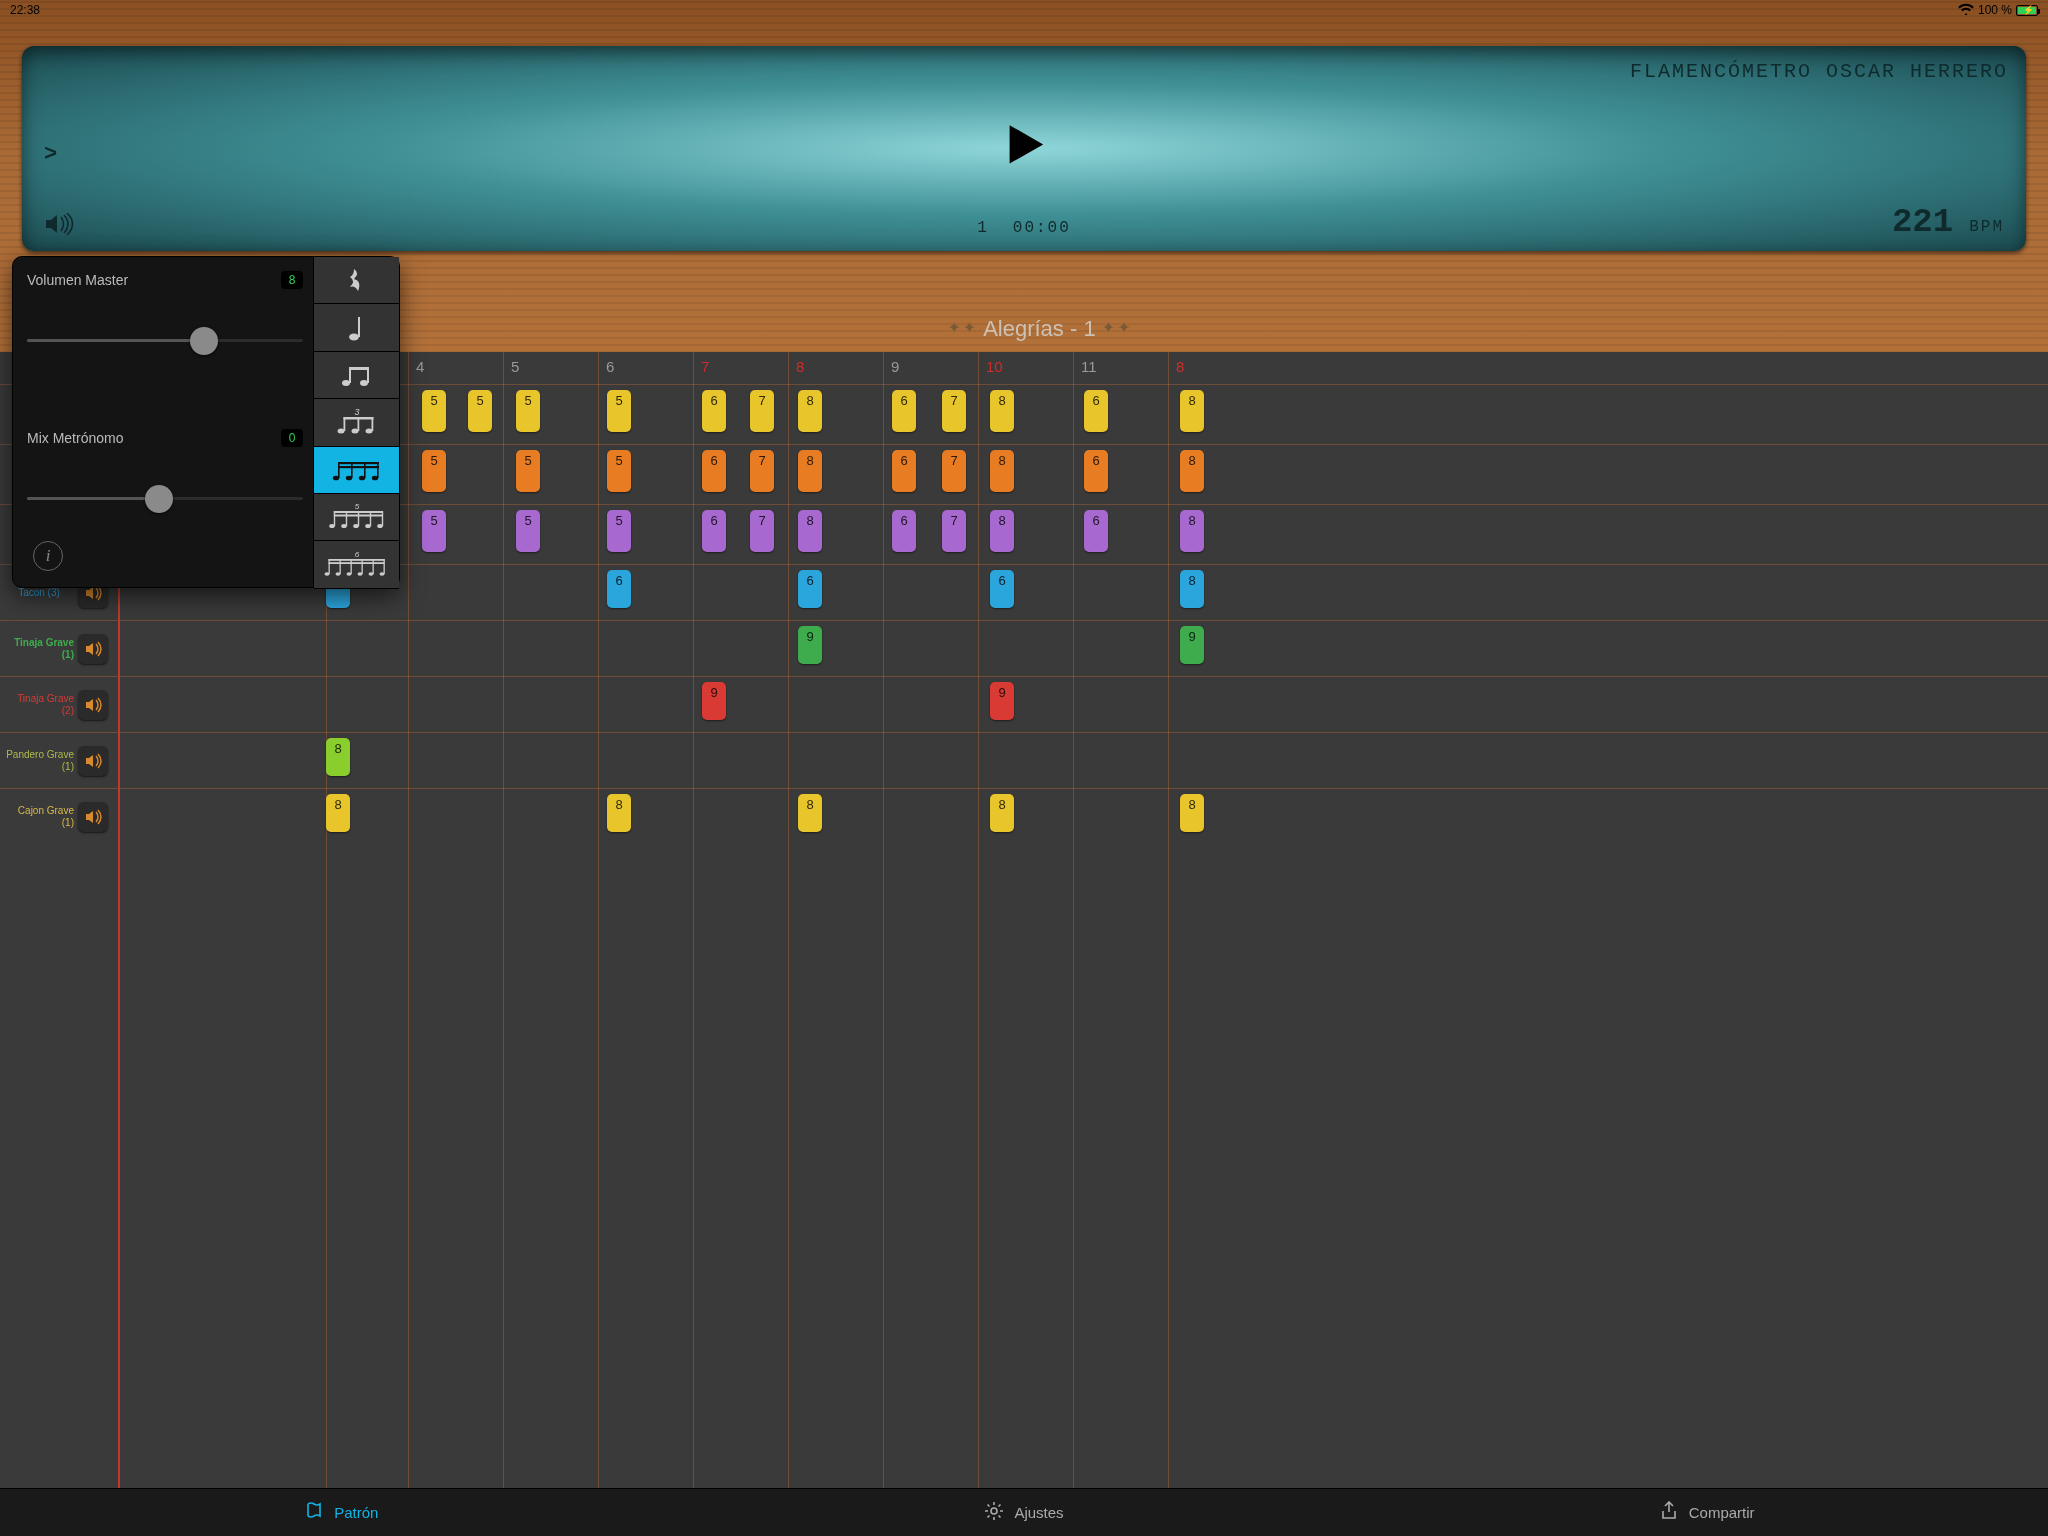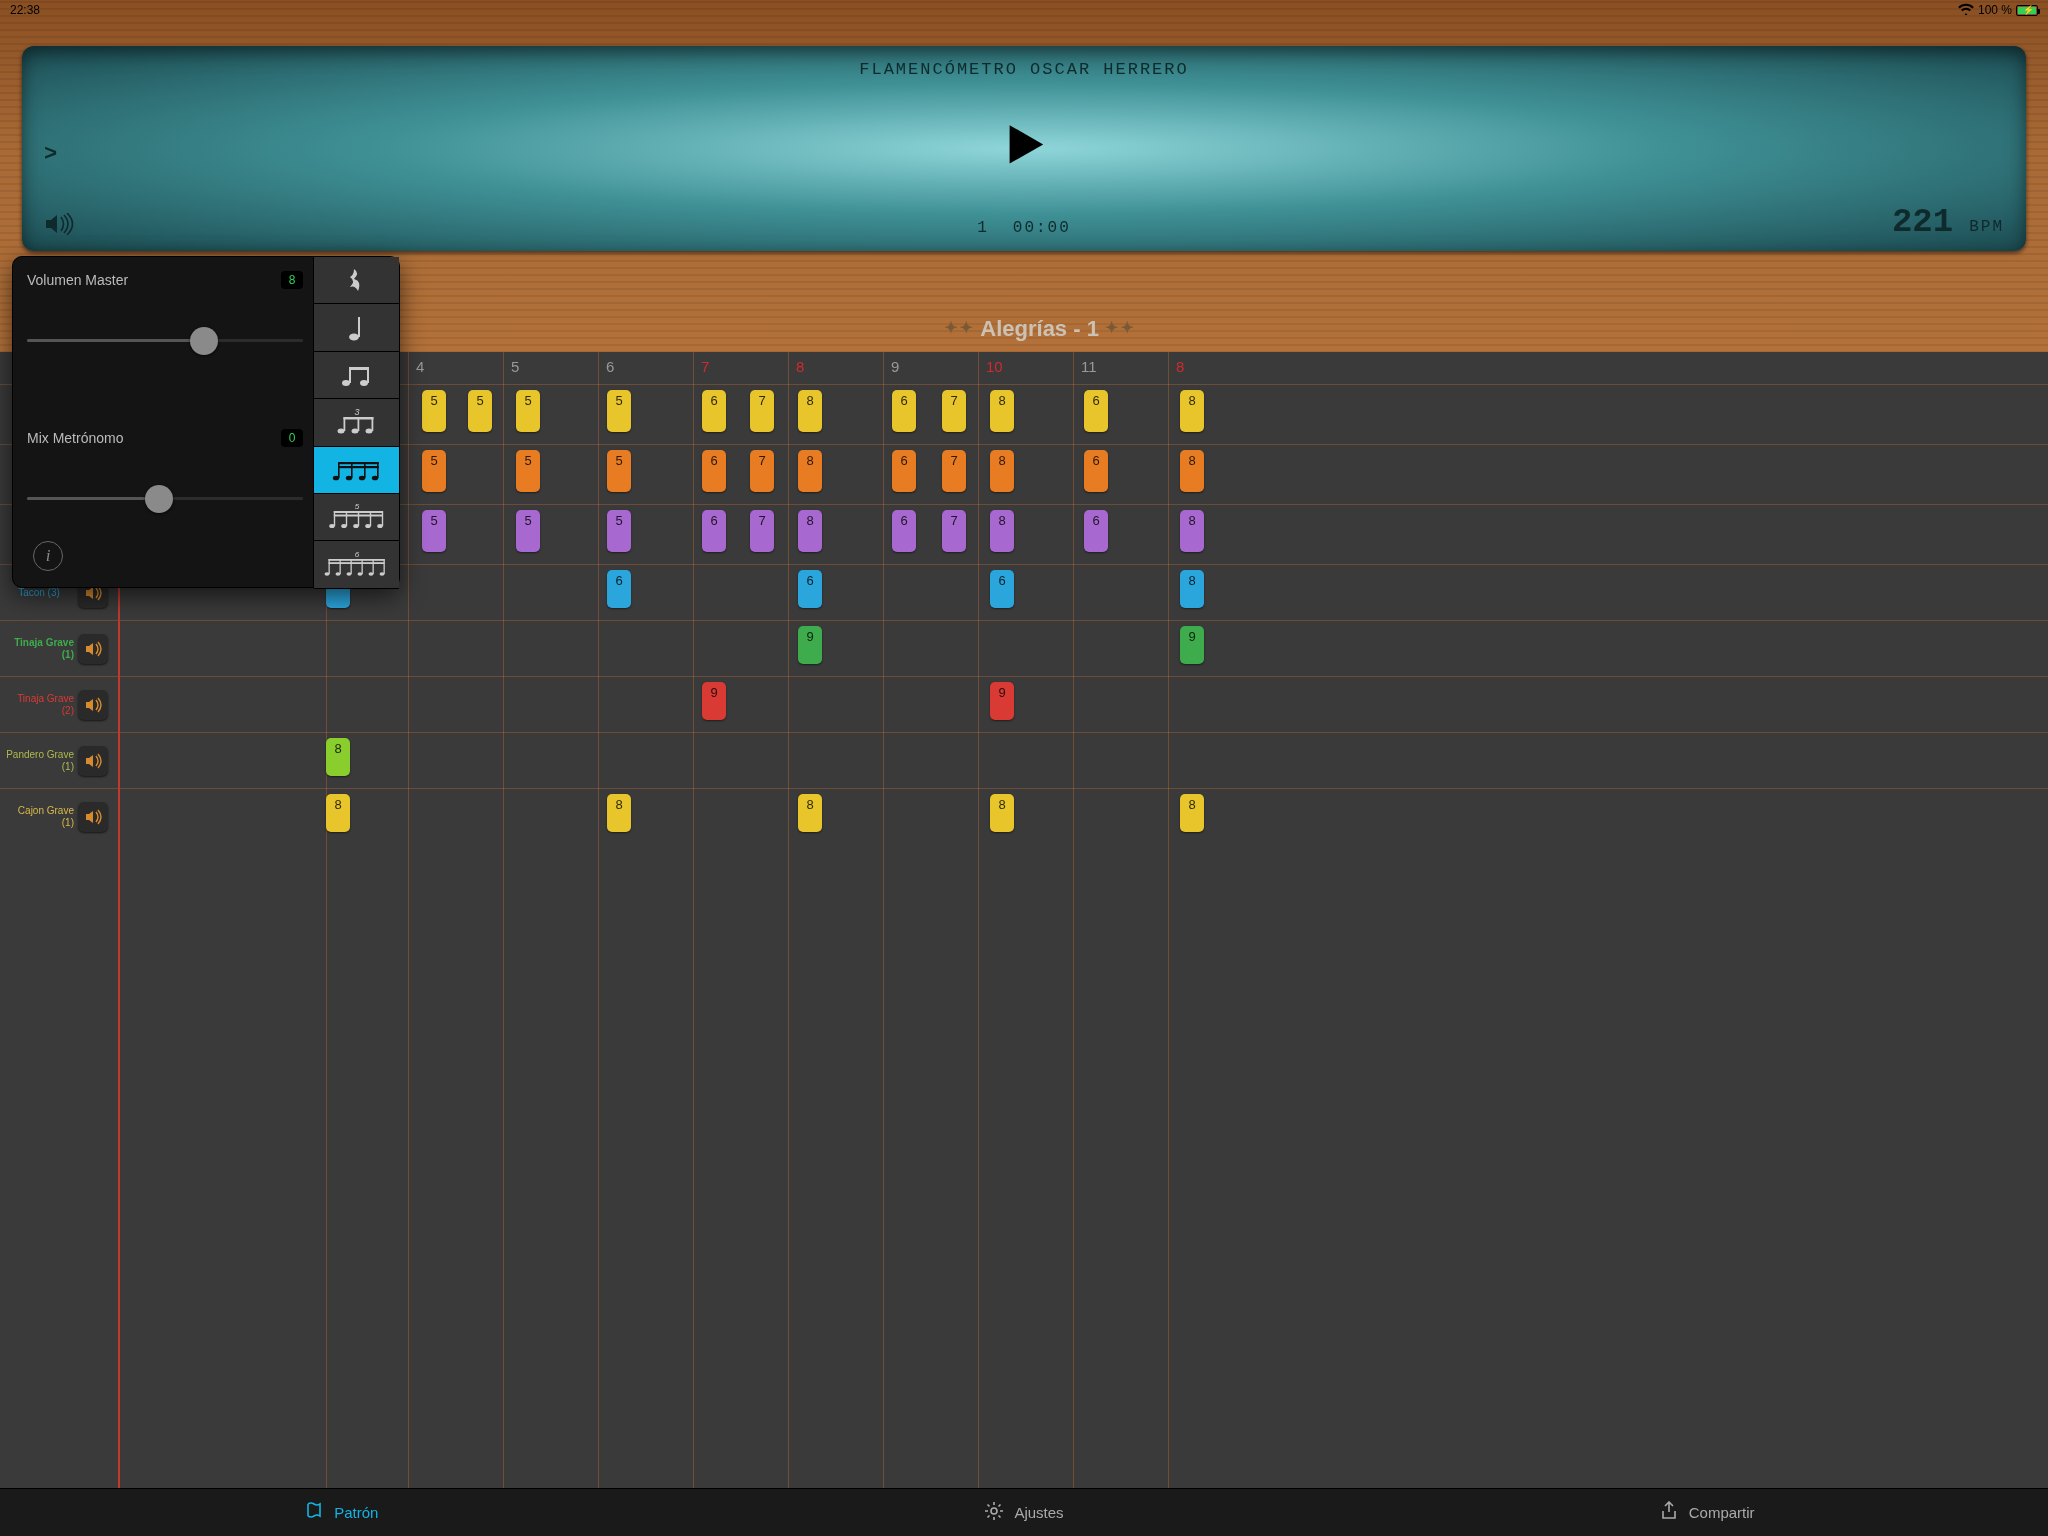--- a/index.html
+++ b/index.html
@@ -20,33 +20,33 @@
   .battery::after { content:""; position:absolute; right:-3px; top:3px; width:2px; height:5px; background:#000; border-radius:0 1px 1px 0;}
   .battery .fill { position:absolute; inset:1px; background:#2fd157; border-radius:1px;}
   .battery .bolt { position:absolute; left:6px; top:-1px; font-size:9px; color:#000;}
 
   
   .lcd-wrap { position:absolute; left:22px; right:22px; top:46px; height:205px; border-radius:12px;
     background: radial-gradient(ellipse at center, #8fd6d9 0%, #3f9196 45%, #1b4b51 100%);
     box-shadow: inset 0 6px 18px rgba(0,0,0,0.5), 0 2px 4px rgba(0,0,0,0.6);
     padding:10px 18px;
   }
-  .lcd-title { text-align:center; font-family: "Lucida Console","Courier New",monospace; letter-spacing:2px; font-size:17px; color:#0f2a2c; padding-top:4px;}
+  .lcd-title { text-align:right; font-family: "Lucida Console","Courier New",monospace; letter-spacing:2px; font-size:20px; color:#0f2a2c; padding-top:4px;}
   .play { position:absolute; left:50%; top:50%; transform:translate(-50%,-55%); cursor:pointer;}
   .play svg { width:48px; height:48px; }
   .lcd-left { position:absolute; left:22px; top:96px; font-family:"Courier New",monospace; font-size:22px; font-weight:bold; color:#0f2a2c;}
   .lcd-vol  { position:absolute; left:22px; bottom:12px; color:#0f2a2c;}
   .lcd-vol svg { width:30px; height:22px; }
   .lcd-center { position:absolute; left:50%; bottom:14px; transform:translateX(-50%); font-family:"Courier New",monospace; letter-spacing:2px; color:#0f2a2c; font-size:16px; display:flex; gap:24px;}
   .lcd-bpm { position:absolute; right:22px; bottom:10px; font-family:"Courier New",monospace; color:#0f2a2c;}
   .lcd-bpm .num { font-size:34px; font-weight:600; vertical-align:baseline;}
   .lcd-bpm .unit{ font-size:16px; letter-spacing:2px; margin-left:16px;}
 
   
-  .section-title { position:absolute; left:0; right:0; top:316px; text-align:center; color:#ccc1b5; font-size:22px; font-weight:700;margin-left:32px; }
+  .section-title { position:absolute; left:0; right:0; top:316px; text-align:center; color:#ccc1b5; font-size:22px; font-weight:400;margin-left:32px; }
   .section-title .deco { color:#7a5a36; letter-spacing:2px; font-size:16px; vertical-align:3px; }
 
   
   .grid { position:absolute; left:0; right:0; top:352px; bottom:48px; background:#3a3a3a; }
   .beat-header { position:absolute; left:118px; right:0; top:0; height:32px; }
   .beat-cell-h { position:absolute; top:0; height:32px; text-align:left; padding:6px 8px; font-size:15px; color:#999; }
   .beat-cell-h.accent { color:#d02b2b; font-weight:500;}
   .track-row { position:absolute; left:0; right:0; height:56px; border-top:1px solid rgba(255,130,50,0.25);}
   .track-label { position:absolute; left:0; top:0; width:78px; height:100%; display:flex; align-items:center; justify-content:center; text-align:right; font-size:10px; line-height:1.15; padding:0 4px;}
   .mute-btn { position:absolute; left:78px; top:50%; transform:translateY(-50%); width:30px; height:30px; background:#2a2a2a; border-radius:6px; display:flex; align-items:center; justify-content:center; cursor:pointer; box-shadow:0 1px 2px rgba(0,0,0,0.6);}

